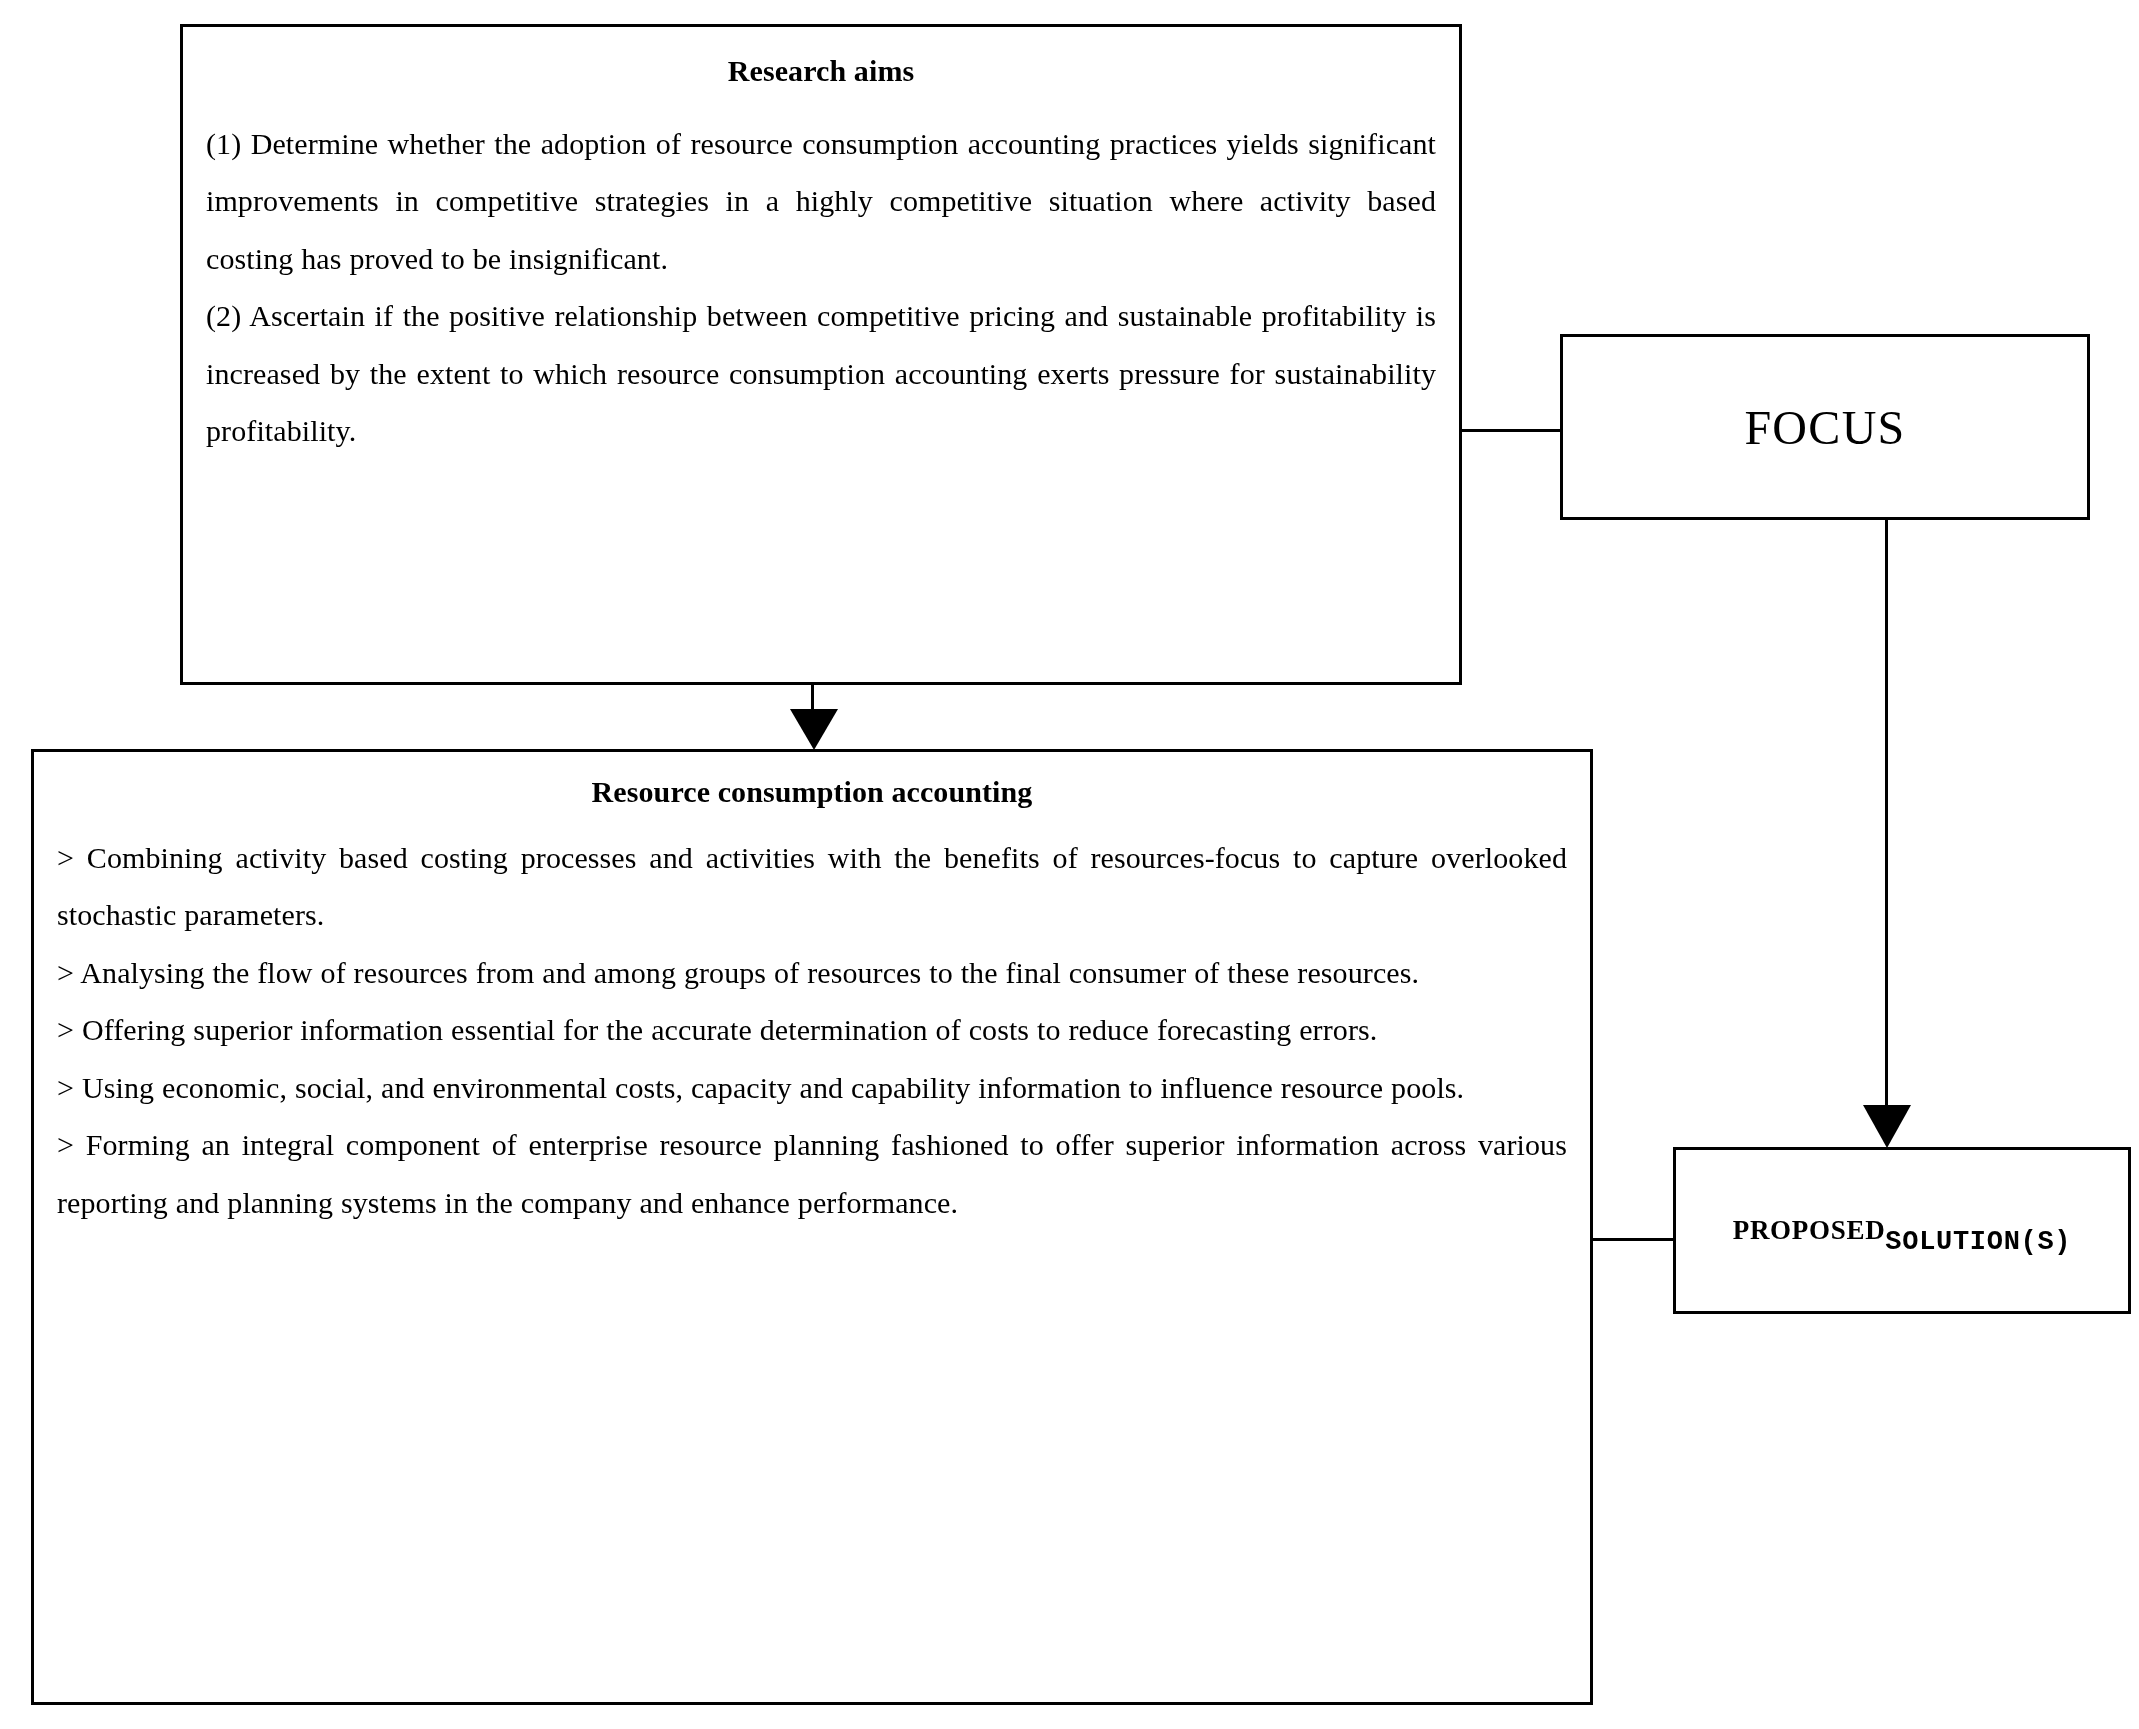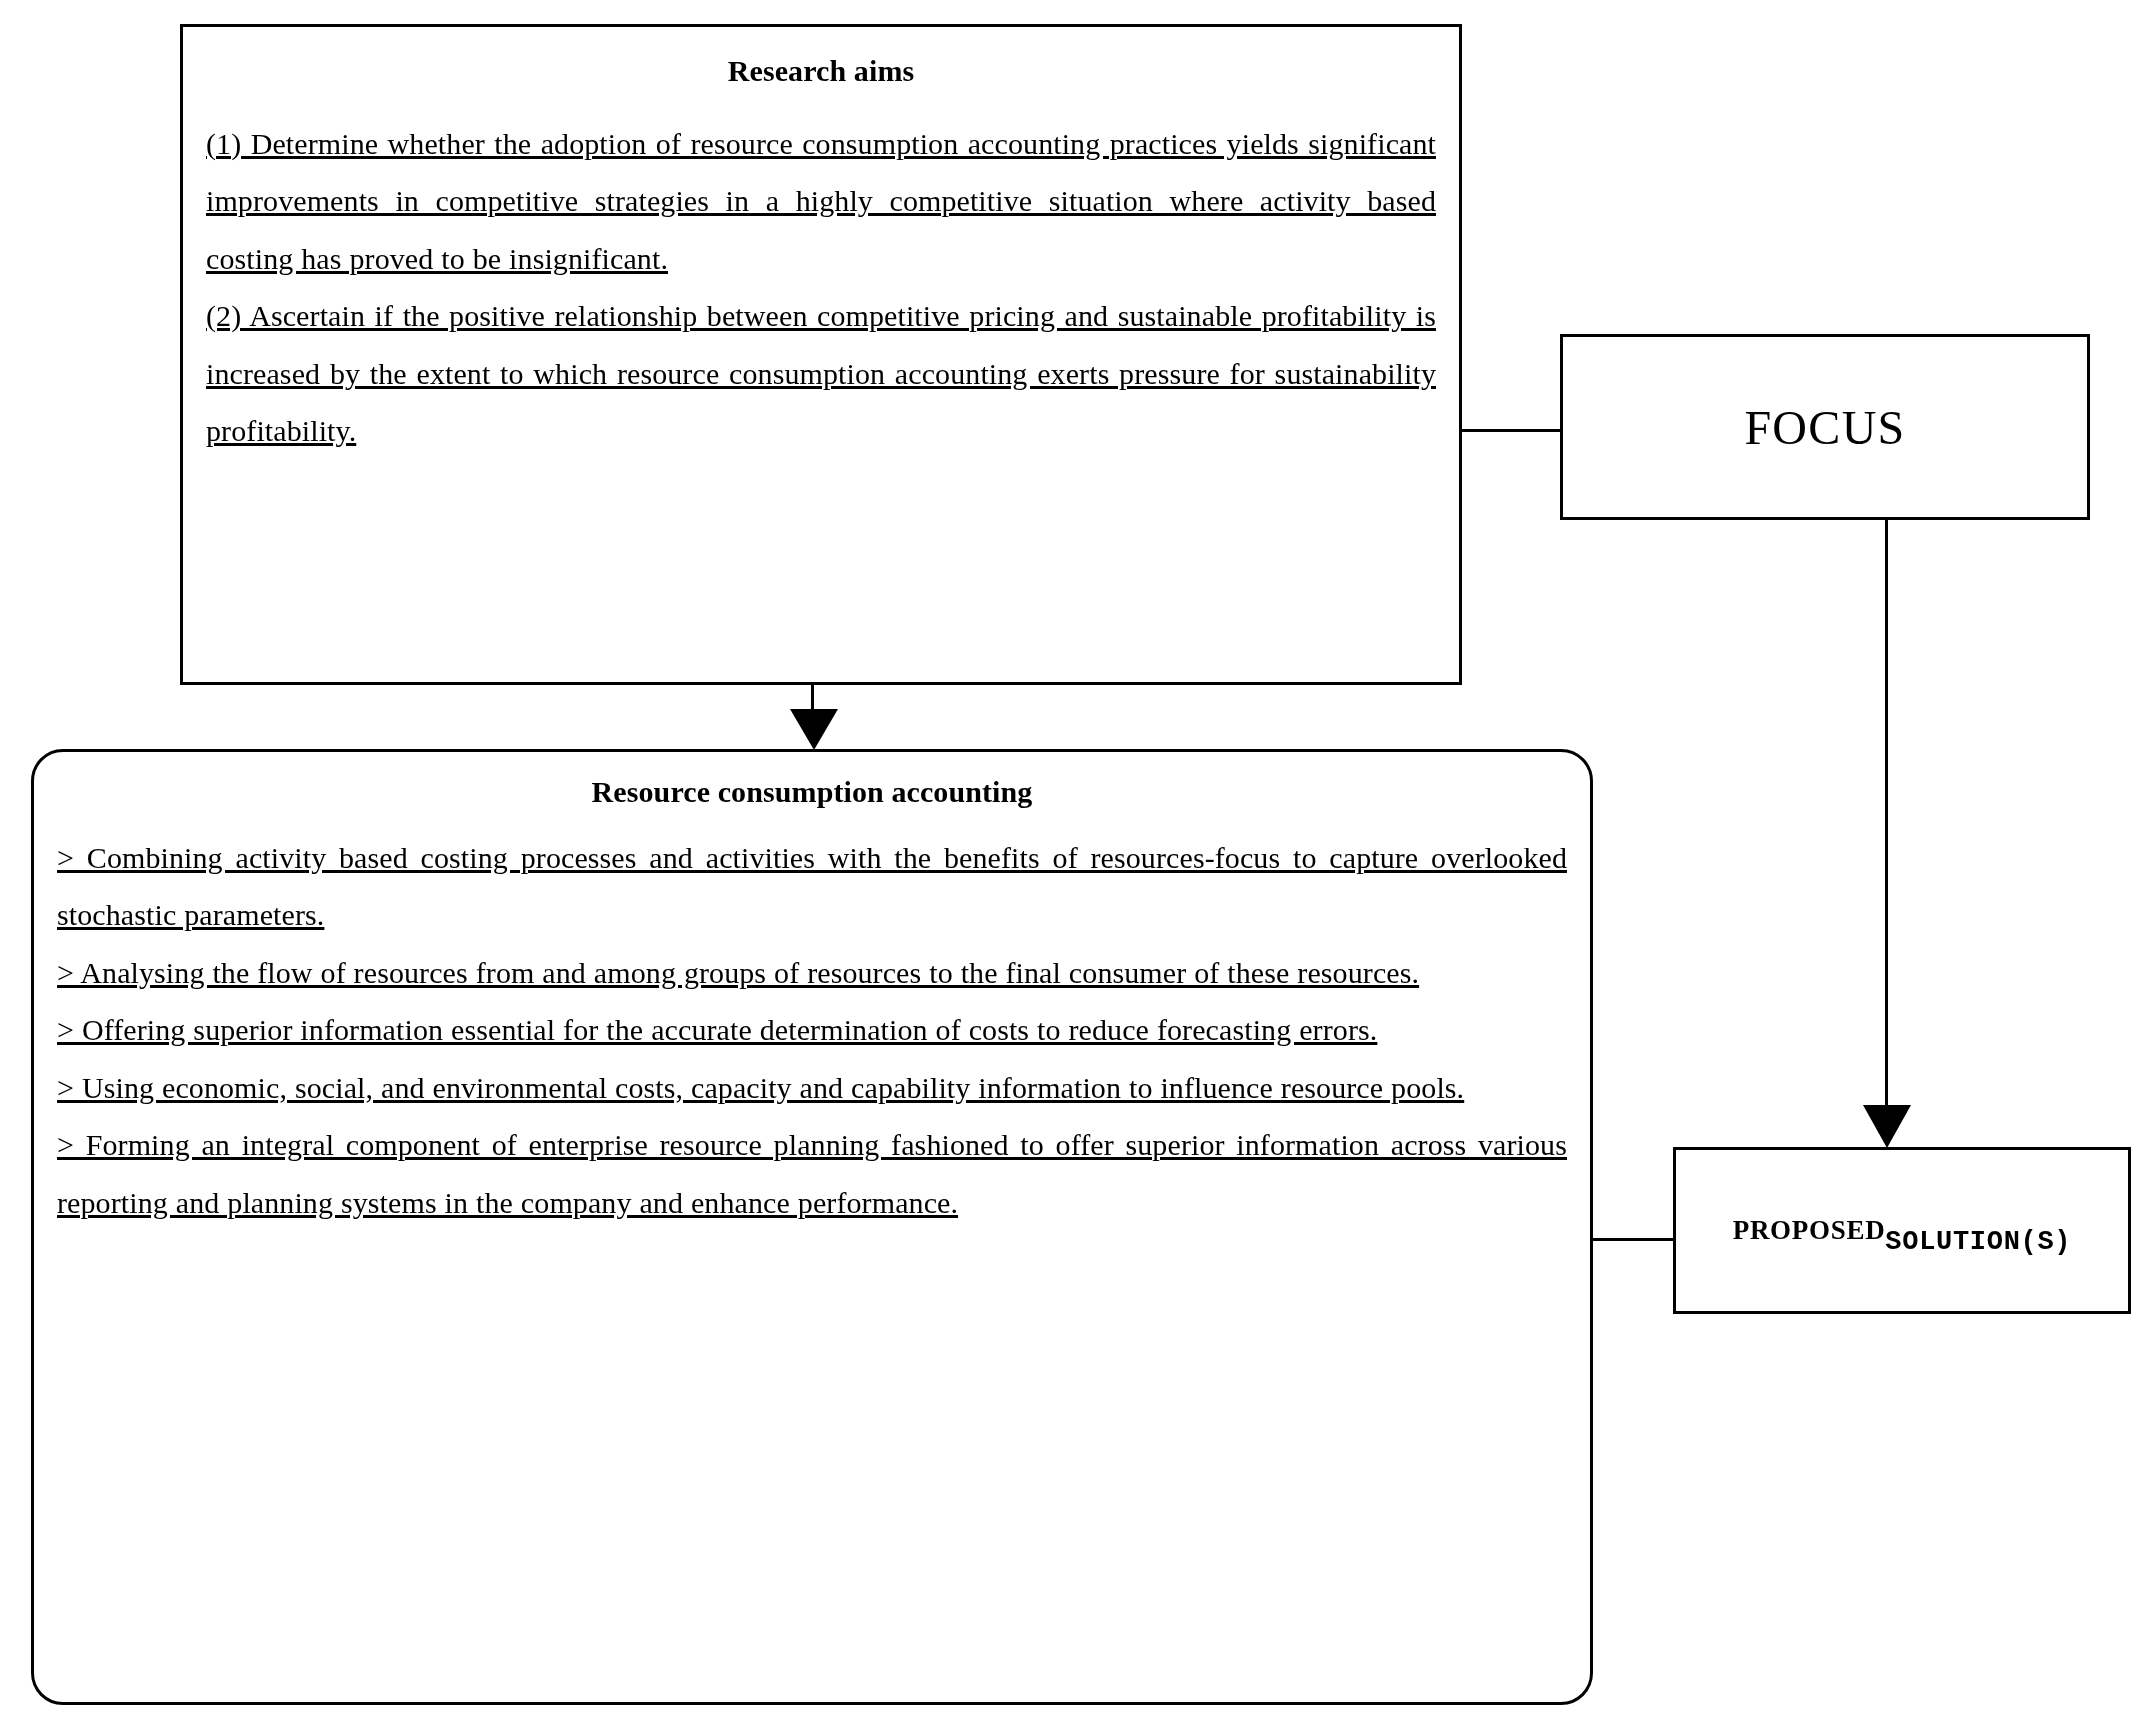--- a/index.html
+++ b/index.html
@@ -32,21 +32,20 @@
     height: 661px;
     padding: 24px 23px 13.4px 23px;
   }
 
   #rca-box {
     left: 31px;
     top: 749px;
     width: 1562px;
     height: 956px;
     padding: 20px 23px 13.4px 23px;
-    border-radius: 32px;
   }
 
   #focus-box {
     left: 1560px;
     top: 334px;
     width: 530px;
     height: 186px;
     display: flex;
     align-items: center;
     justify-content: center;
@@ -78,21 +77,20 @@
   }
 
   .para {
     font-size: 30px;
     line-height: 1.92;
     text-align: justify;
     text-justify: inter-word;
     margin: 0;
     letter-spacing: 0.1px;
     word-spacing: 0.3px;
-    text-decoration: underline;
   }
 
   .focus-label {
     font-size: 48px;
     letter-spacing: 1.3px;
     font-weight: normal;
   }
 
   .ps-line {
     font-size: 27px;

